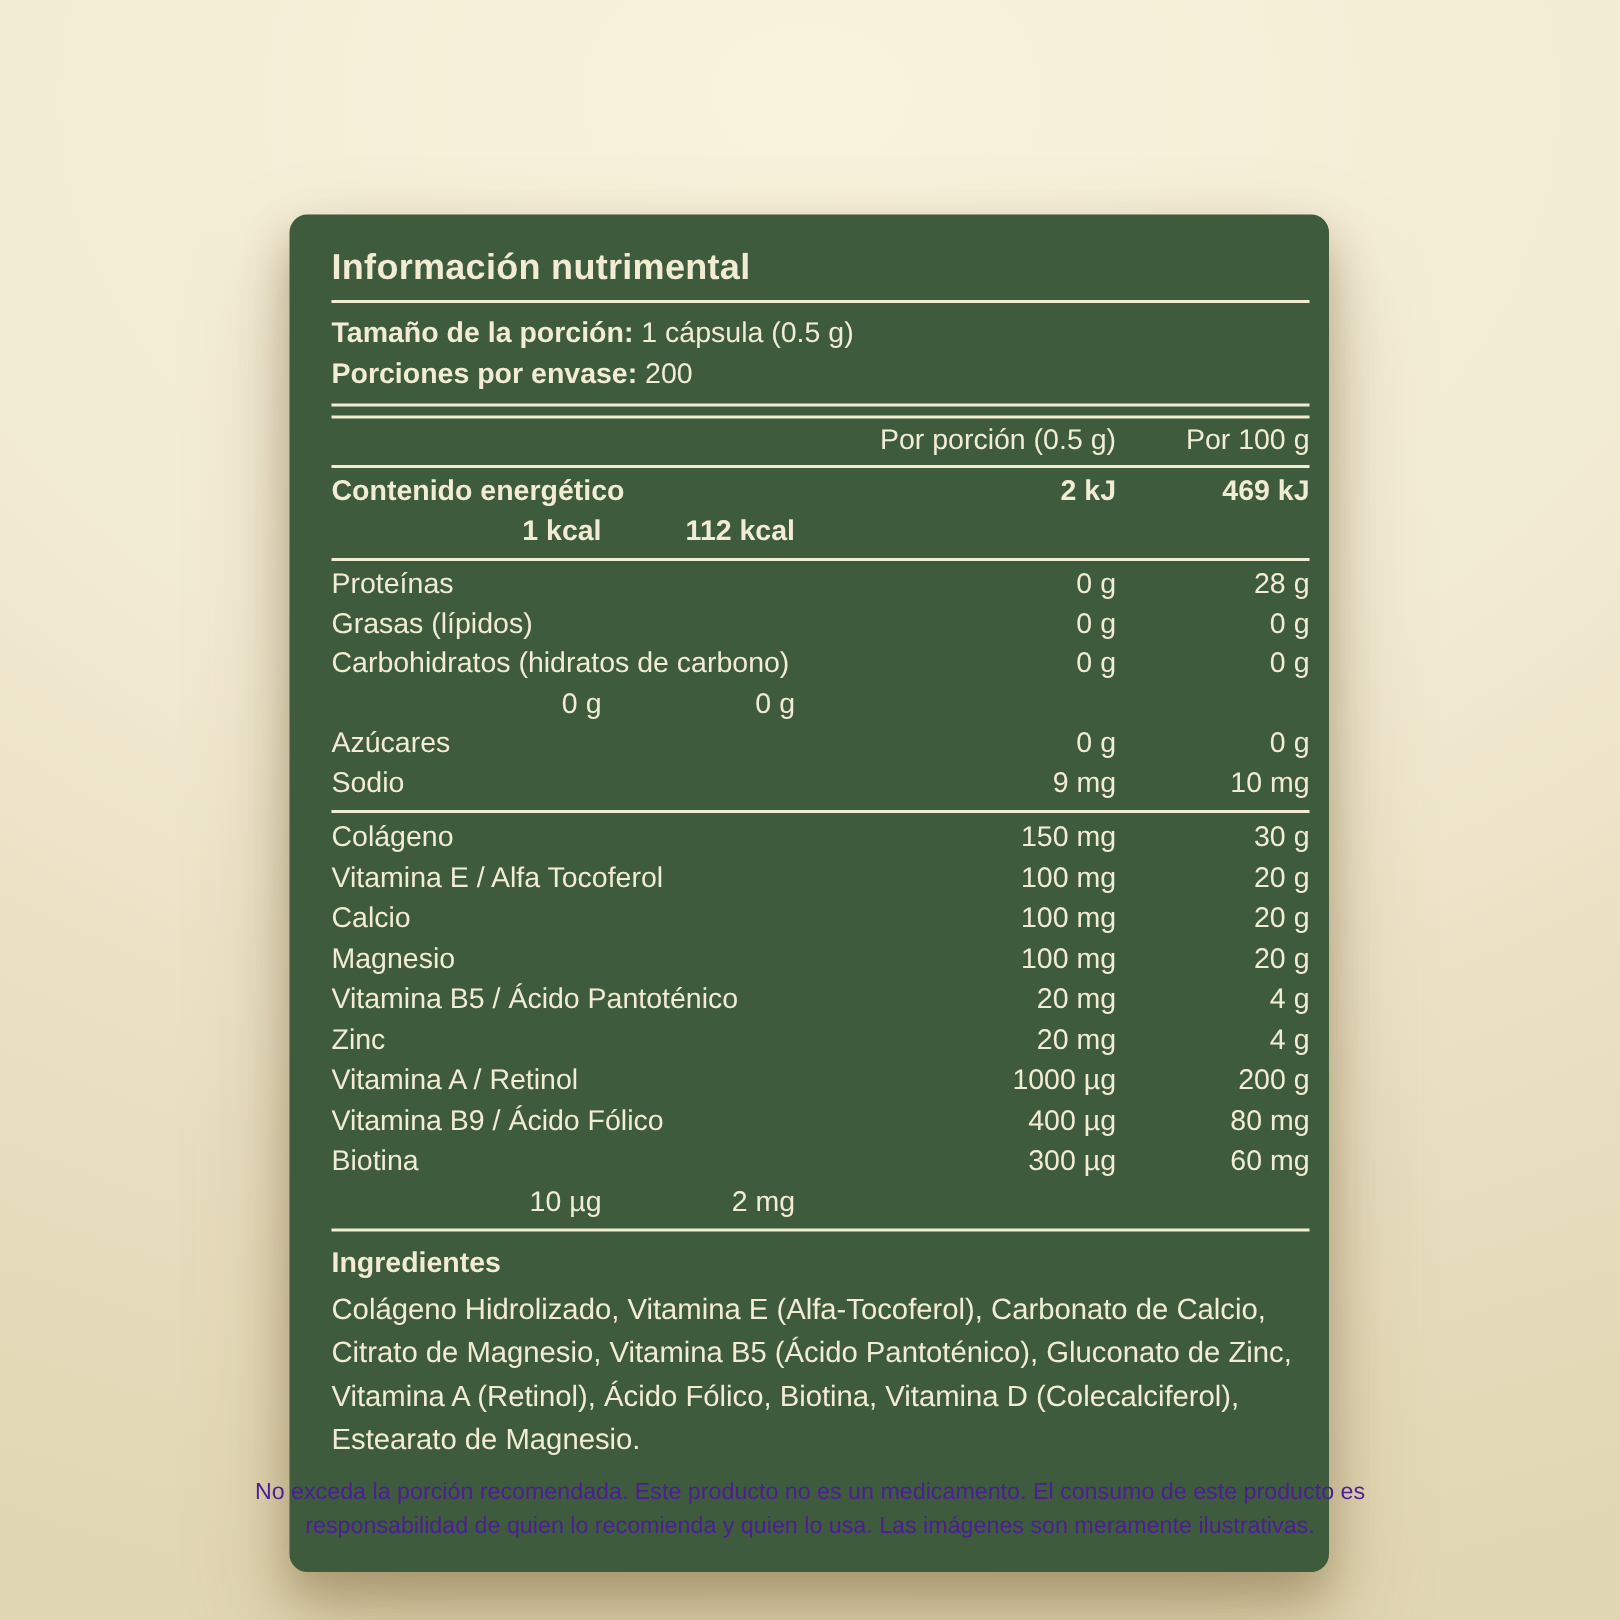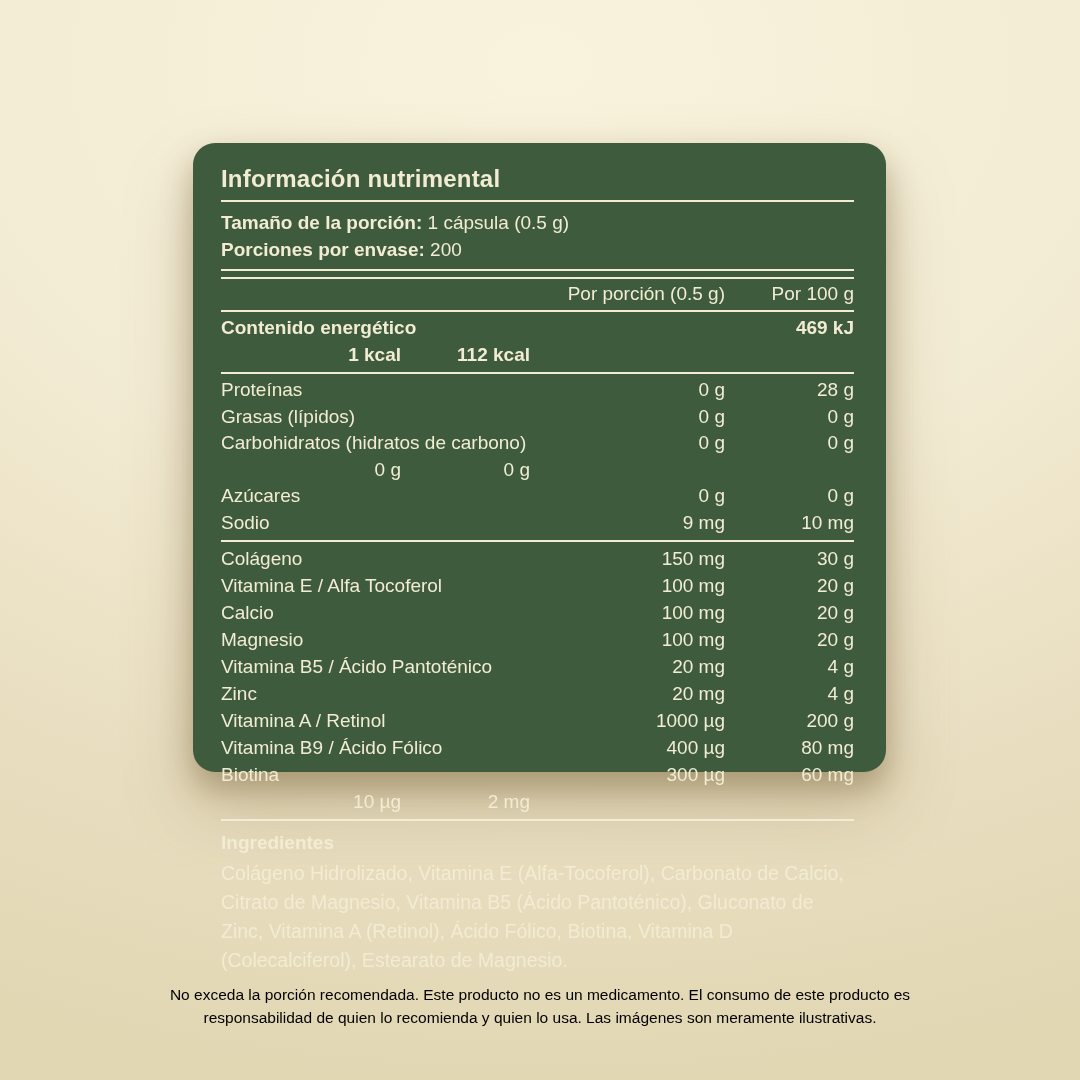--- a/index.html
+++ b/index.html
@@ -3,46 +3,46 @@
 <meta charset="utf-8">
 <style>
   html,body{margin:0;padding:0;}
   body{
     width:1080px;height:1080px;position:relative;overflow:hidden;
     font-family:"Liberation Sans", sans-serif;
     background:
       radial-gradient(130% 95% at 50% 6%, #f9f3de 0%, #f3ecd4 42%, #e8ddbf 75%, #e2d7b3 100%);
   }
   .card{
-    position:absolute;left:193px;top:143px;width:693px;height:629px;
-    background:#3e5b3d;border-radius:22px;
+    position:absolute;left:193px;top:143px;width:693px;height:905px;
+    background:#3e5b3d;border-radius:12px;
     box-shadow:0 16px 30px rgba(124,104,62,.45), 0 34px 70px rgba(124,104,62,.28);
     box-sizing:border-box;
-    padding:22px 32px 0 28px;
+    padding:22px 13px 0 28px;
     color:#f2ecd3;
   }
   .title{font-size:24px;font-weight:bold;letter-spacing:.2px;line-height:28px;}
   .rule{height:2px;background:#f2ecd3;border:0;margin:7px 0 0 0;}
   .rule.thin{height:2px;}
   .serving{margin-top:7px;font-size:19px;line-height:27px;}
   .serving b{font-weight:bold;}
   .dbl{margin-top:6px;height:6px;border-top:2px solid #f2ecd3;border-bottom:2px solid #f2ecd3;}
   .trow{display:flex;align-items:baseline;font-size:19px;line-height:26.5px;}
   .trow.header{padding:4px 0 5px 0;line-height:22px;}
   .trow.bold{font-weight:bold;}
   .c-label{flex:1;}
   .c-serv{width:180px;text-align:right;white-space:nowrap;}
   .c-100{width:129px;text-align:right;white-space:nowrap;}
   .sect{padding:3px 0 4px 0;}
   .sect.micros .trow{line-height:27px;}
   .ing-title{margin-top:9px;font-size:19px;font-weight:bold;line-height:26px;}
   .ing-text{margin-top:3px;font-size:19.5px;line-height:29px;}
   .disclaimer{
     position:absolute;left:50%;top:983px;transform:translateX(-50%);
-    width:830px;text-align:center;color:#000000;font-size:15.5px;line-height:23px;
+    width:830px;text-align:center;color:#4c1d95;font-size:15.5px;line-height:23px;
   }
 </style>
 </head>
 <body>
 
 <div class="card">
   <div class="title">Información nutrimental</div>
   <div class="rule"></div>
 
   <div class="serving">
@@ -59,20 +59,21 @@
   <div class="trow header">
     <span class="c-label"></span>
     <span class="c-serv">Por porción (0.5 g)</span>
     <span class="c-100">Por 100 g</span>
   </div>
   <div class="rule thin" style="margin:0;"></div>
 
   <div class="sect energy">
       <div class="trow bold">
         <span class="c-label">Contenido energético</span>
+        <span class="c-serv">2 kJ</span>
         <span class="c-100">469 kJ</span>
       </div>
       <div class="trow bold">
         <span class="c-serv">1 kcal</span>
         <span class="c-100">112 kcal</span>
       </div>
     </div>
   <div class="rule thin" style="margin:0;"></div>
 
   <div class="sect macros">

